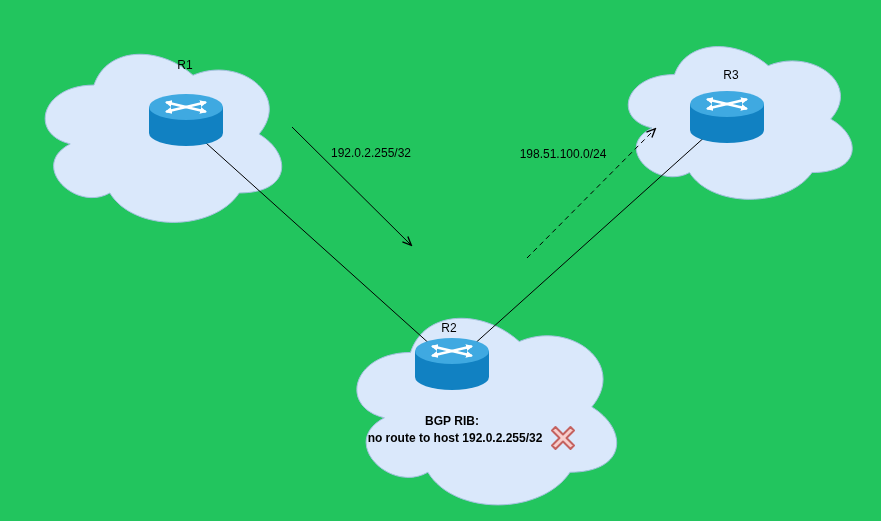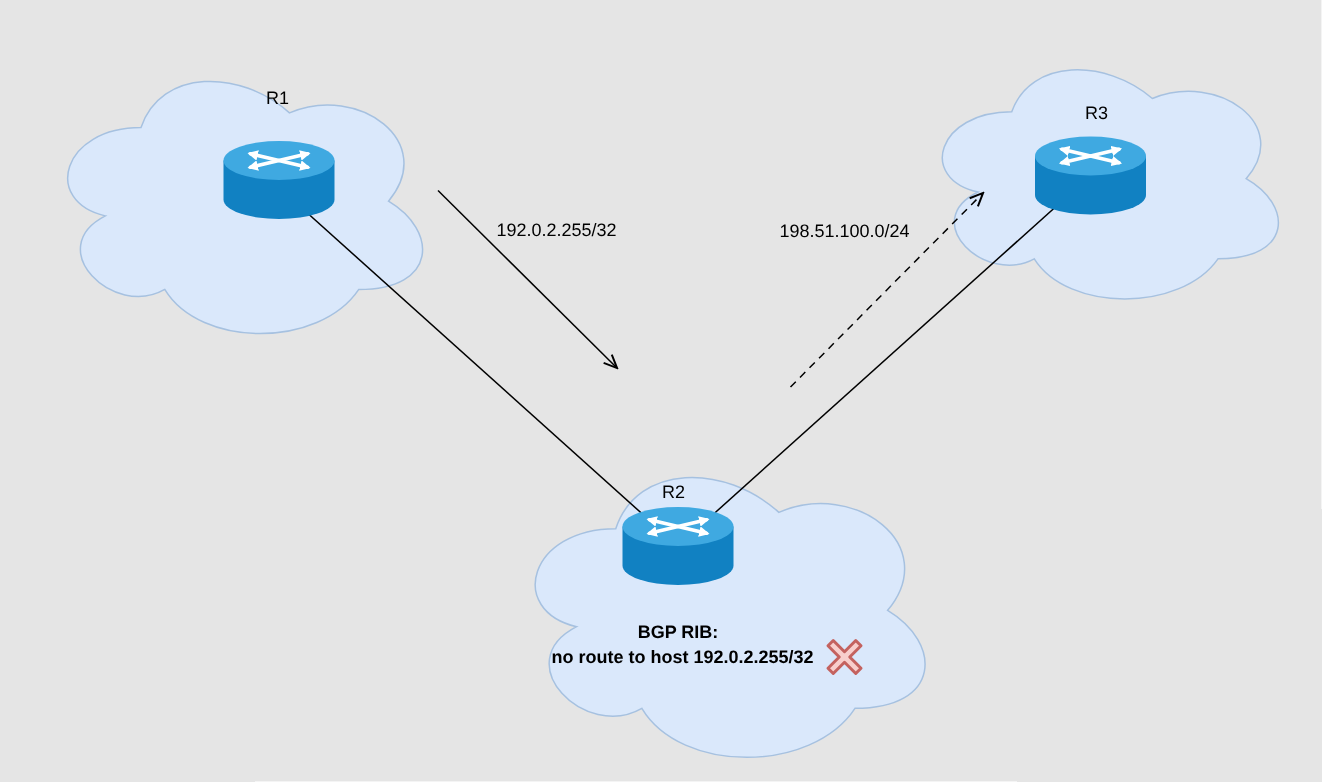--- a/index.html
+++ b/index.html
@@ -1,17 +1,17 @@
 <!DOCTYPE html>
 <html><head>
 <meta charset="utf-8">
 <style>
   html, body { margin: 0; padding: 0; background: #ffffff; }
   body { font-family: "Liberation Sans", sans-serif; }
-  .canvas { position: relative; width: 881px; height: 521px; background: #e5e5e5; overflow: hidden; }
+  .canvas { position: relative; width: 881px; height: 521px; background: #22c55e; overflow: hidden; }
   svg { display: block; }
   .cloud { stroke-width: 1; }
   .edge { fill: none; stroke: #000000; stroke-width: 1; }
   .edge.dashed { stroke-dasharray: 5 4; }
   .router-arrow { stroke: #ffffff; stroke-width: 2.4; stroke-linecap: round; }
   .lbl { font-size: 12px; fill: #000000; text-anchor: middle; font-family: "Liberation Sans", sans-serif; }
   .lbl.bold { font-weight: bold; }
   .xmark { stroke-width: 2; stroke-linejoin: round; }
 </style>
 </head>

